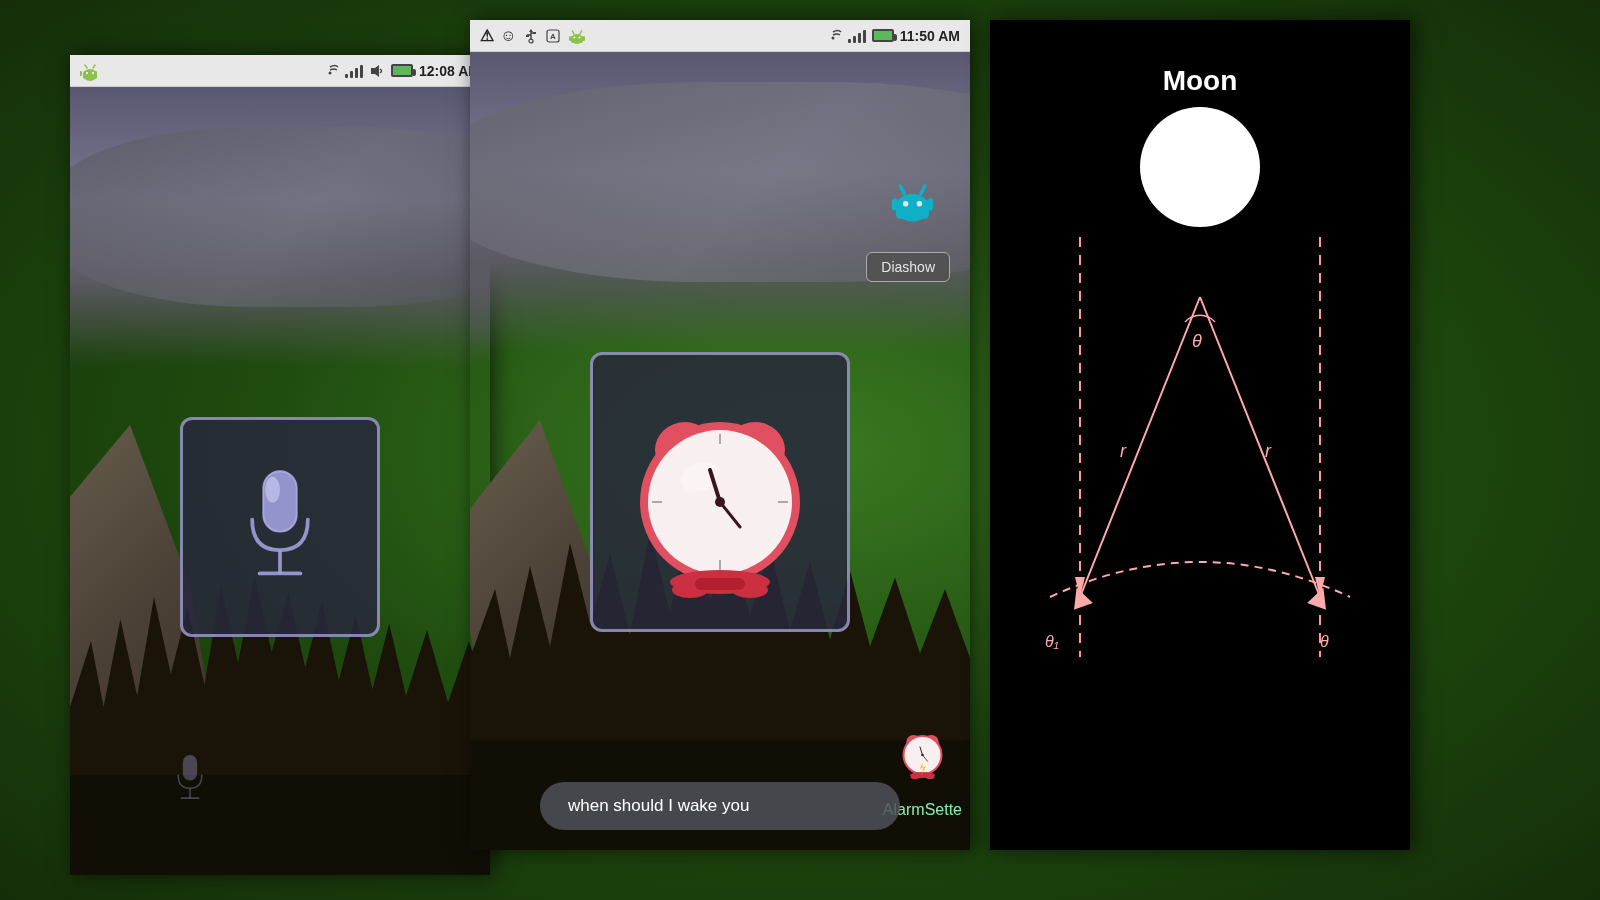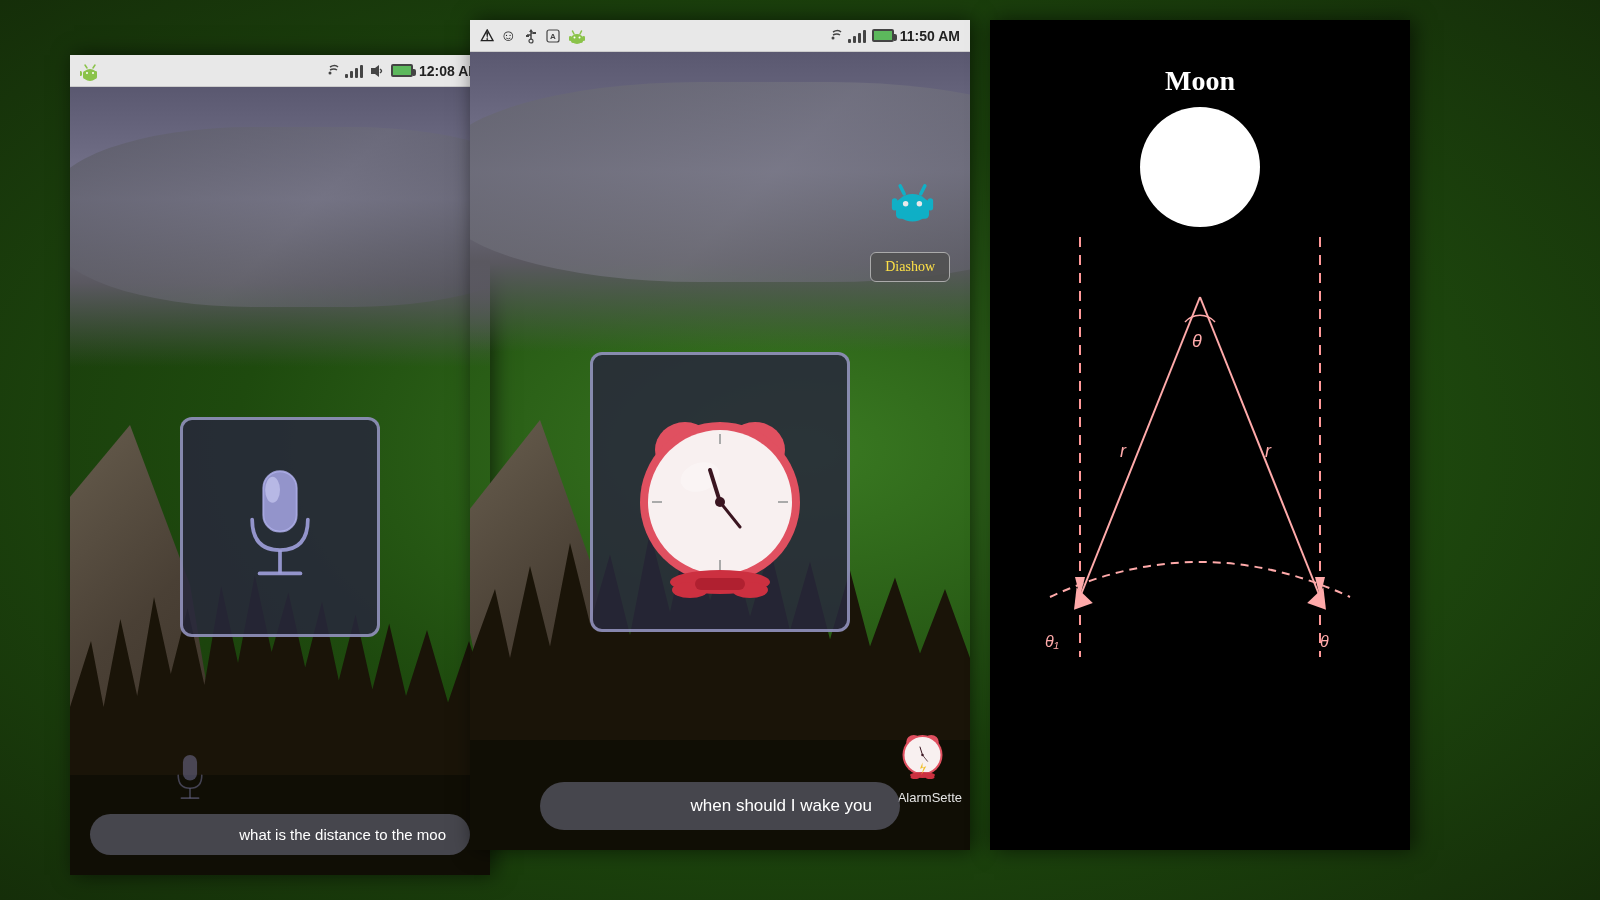--- a/index.html
+++ b/index.html
@@ -218,35 +218,34 @@
       position: absolute;
       bottom: 20px;
       left: 50%;
       transform: translateX(-50%);
       background: rgba(80, 80, 90, 0.85);
       border-radius: 25px;
       padding: 12px 24px;
       color: #fff;
       font-size: 16px;
       white-space: nowrap;
-      text-align: right;
+      text-align: left;
     }
 
     
     .diashow-btn {
       position: absolute;
       top: 200px;
       right: 20px;
       background: rgba(80,80,80,0.85);
-      color: #fde047;
+      color: #e5e5e5;
       border-radius: 6px;
       padding: 6px 14px;
       font-size: 14px;
       border: 1px solid #aaa;
-      font-family: Liberation Serif, serif;
     }
 
     
     .right-panel-bg {
       position: absolute;
       top: 0; left: 0; right: 0; bottom: 0;
       background: #000;
     }
 
     .moon-title {
@@ -287,24 +286,24 @@
       position: absolute;
       bottom: 65px;
       right: 15px;
       width: 60px;
       height: 60px;
     }
 
     
     .alarm-sett-label {
       position: absolute;
-      bottom: 45px;
+      bottom: 31px;
       right: 8px;
-      color: #e5e5e5;
-      font-size: 13px;
+      color: #86efac;
+      font-size: 16px;
     }
 
     
     .mic-small {
       position: absolute;
       bottom: 65px;
       left: 100px;
       opacity: 0.6;
     }
 
@@ -383,21 +382,20 @@
 
     <div class="mic-small">
       <svg width="40" height="55" viewBox="0 0 100 140">
         <rect x="32" y="10" width="36" height="65" rx="18" fill="rgba(160,160,220,0.6)"></rect>
         <path d="M20 62 Q20 95 50 95 Q80 95 80 62" fill="none" stroke="rgba(160,160,220,0.6)" stroke-width="4" stroke-linecap="round"></path>
         <line x1="50" y1="95" x2="50" y2="120" stroke="rgba(160,160,220,0.6)" stroke-width="4"></line>
         <line x1="28" y1="120" x2="72" y2="120" stroke="rgba(160,160,220,0.6)" stroke-width="4" stroke-linecap="round"></line>
       </svg>
     </div>
 
-    <div class="bottom-text-bar" style="bottom:20px;font-size:15px;width:380px;">what is the distance to the moo</div>
   </div>
 </div>
 
 <div class="phone-panel panel-middle">
 
   <div class="status-bar">
     <div class="left-icons">
 
       <span style="font-size:16px;">⚠</span>
 
@@ -532,21 +530,21 @@
       <span style="height:7px"></span>
       <span style="height:10px"></span>
       <span style="height:13px"></span>
     </div>
     <div class="battery-icon"></div>
     <span style="font-size:14px;font-weight:bold;">12:08 AM</span>
   </div>
 
   <div class="phone-content right-panel-bg">
 
-    <div class="moon-title" style="padding-top:25px;font-family:Liberation Serif, serif;">Moon</div>
+    <div class="moon-title" style="padding-top:25px;">Moon</div>
 
     <div class="moon-circle"></div>
 
     <svg class="diagram-svg" viewBox="0 0 360 420" height="420">
 
       <line x1="60" y1="0" x2="60" y2="420" stroke="#ff9999" stroke-width="2" stroke-dasharray="10,8"></line>
       <line x1="300" y1="0" x2="300" y2="420" stroke="#ff9999" stroke-width="2" stroke-dasharray="10,8"></line>
 
       <line x1="180" y1="60" x2="60" y2="360" stroke="#ffaaaa" stroke-width="2"></line>
 

